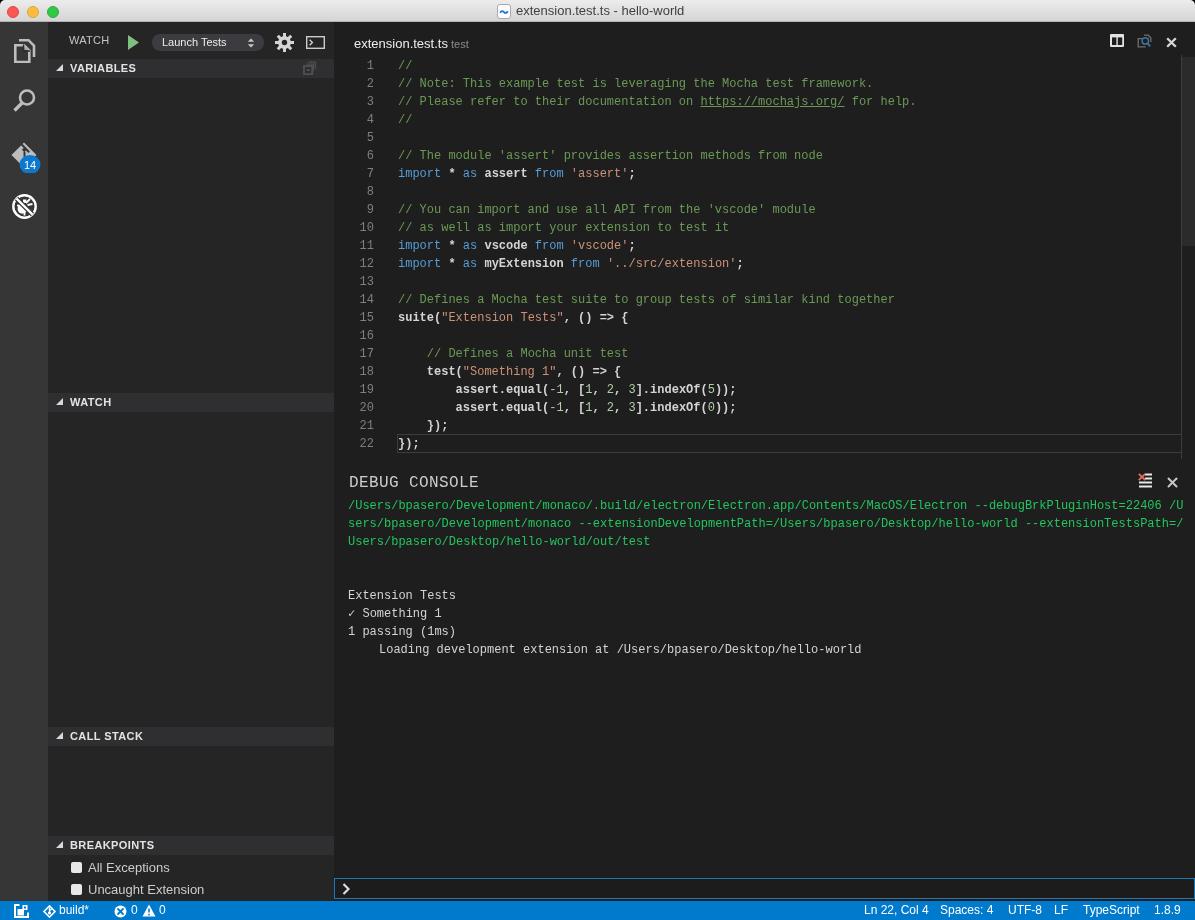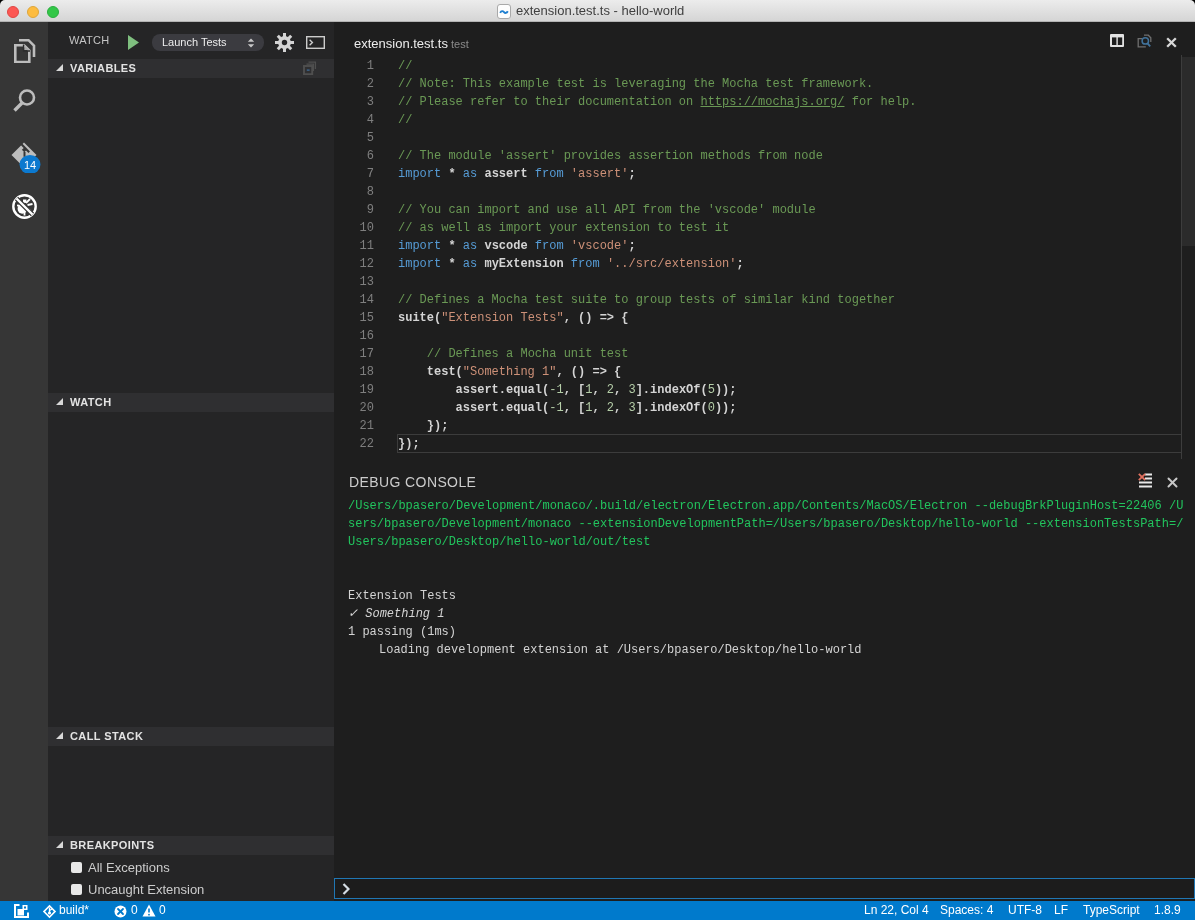--- a/index.html
+++ b/index.html
@@ -29,21 +29,21 @@
   
   #editor { left:334px; top:22px; width:861px; height:437px; background:#1e1e1e; }
   #tabtitle { position:absolute; left:20px; top:14px; font-size:13px; color:#ededed; }
   #tabdesc { position:absolute; left:117px; top:16px; font-size:11px; color:#8b8b8b; }
   .gut { position:absolute; left:1px; width:39px; text-align:right; color:#7f7f7f; }
   .cl { position:absolute; left:64px; color:#d4d4d4; font-weight:bold; }
   .cm { color:#6a9955; } .kw { color:#569cd6; } .st { color:#ce9178; } .nu { color:#b5cea8; }
   .cm, .kw, .st, .nu { font-weight:normal; }
   
   #panel { left:334px; top:459px; width:861px; height:442px; background:#1e1e1e; }
-  #paneltitle { position:absolute; left:15px; top:15px; font-size:14px; color:#cccccc; letter-spacing:.4px; }
+  #paneltitle { position:absolute; left:15px; top:15px; font-size:16px; color:#cccccc; letter-spacing:.4px;font-family:Liberation Mono, monospace; }
   .conline { position:absolute; left:14px; font-family:"Liberation Mono",monospace; font-size:12px; line-height:18px; white-space:pre; }
   .or { color:#22c55e; } .wh { color:#d4d4d4; }
   #replbox { position:absolute; left:0px; top:419px; width:861px; height:21px;
     border:1px solid #2077b4; background:#1c1c1c; }
   
   #statusbar { left:0; top:901px; width:1195px; height:19px; background:#007acc; color:#ffffff; font-size:12px; }
   .sbtext { position:absolute; top:0; height:19px; line-height:19px; white-space:nowrap; }
 </style>
 </head>
 <body>
@@ -252,21 +252,21 @@
       <g stroke="#c8c8c8" stroke-width="2" stroke-linecap="round">
         <line x1="1.5" y1="1.5" x2="9.5" y2="9.5"></line>
         <line x1="9.5" y1="1.5" x2="1.5" y2="9.5"></line>
       </g>
     </svg>
 
     <div class="conline or" style="top:38px;">/Users/bpasero/Development/monaco/.build/electron/Electron.app/Contents/MacOS/Electron --debugBrkPluginHost=22406 /U</div>
     <div class="conline or" style="top:56px;">sers/bpasero/Development/monaco --extensionDevelopmentPath=/Users/bpasero/Desktop/hello-world --extensionTestsPath=/</div>
     <div class="conline or" style="top:74px;">Users/bpasero/Desktop/hello-world/out/test</div>
     <div class="conline wh" style="top:128px;">Extension Tests</div>
-    <div class="conline wh" style="top:146px;font-style:italic;">✓ Something 1</div>
+    <div class="conline wh" style="top:146px;">✓ Something 1</div>
     <div class="conline wh" style="top:164px;">1 passing (1ms)</div>
     <div class="conline wh" style="top:182px;margin-left:31px;">Loading development extension at /Users/bpasero/Desktop/hello-world</div>
 
     <div id="replbox">
       <svg style="position:absolute; left:7px; top:4px;" width="8" height="12" viewBox="0 0 8 12">
         <path d="M1.5 1 L6.5 6 L1.5 11" fill="none" stroke="#d5dde5" stroke-width="2.2"></path>
       </svg>
     </div>
   </div>
 

